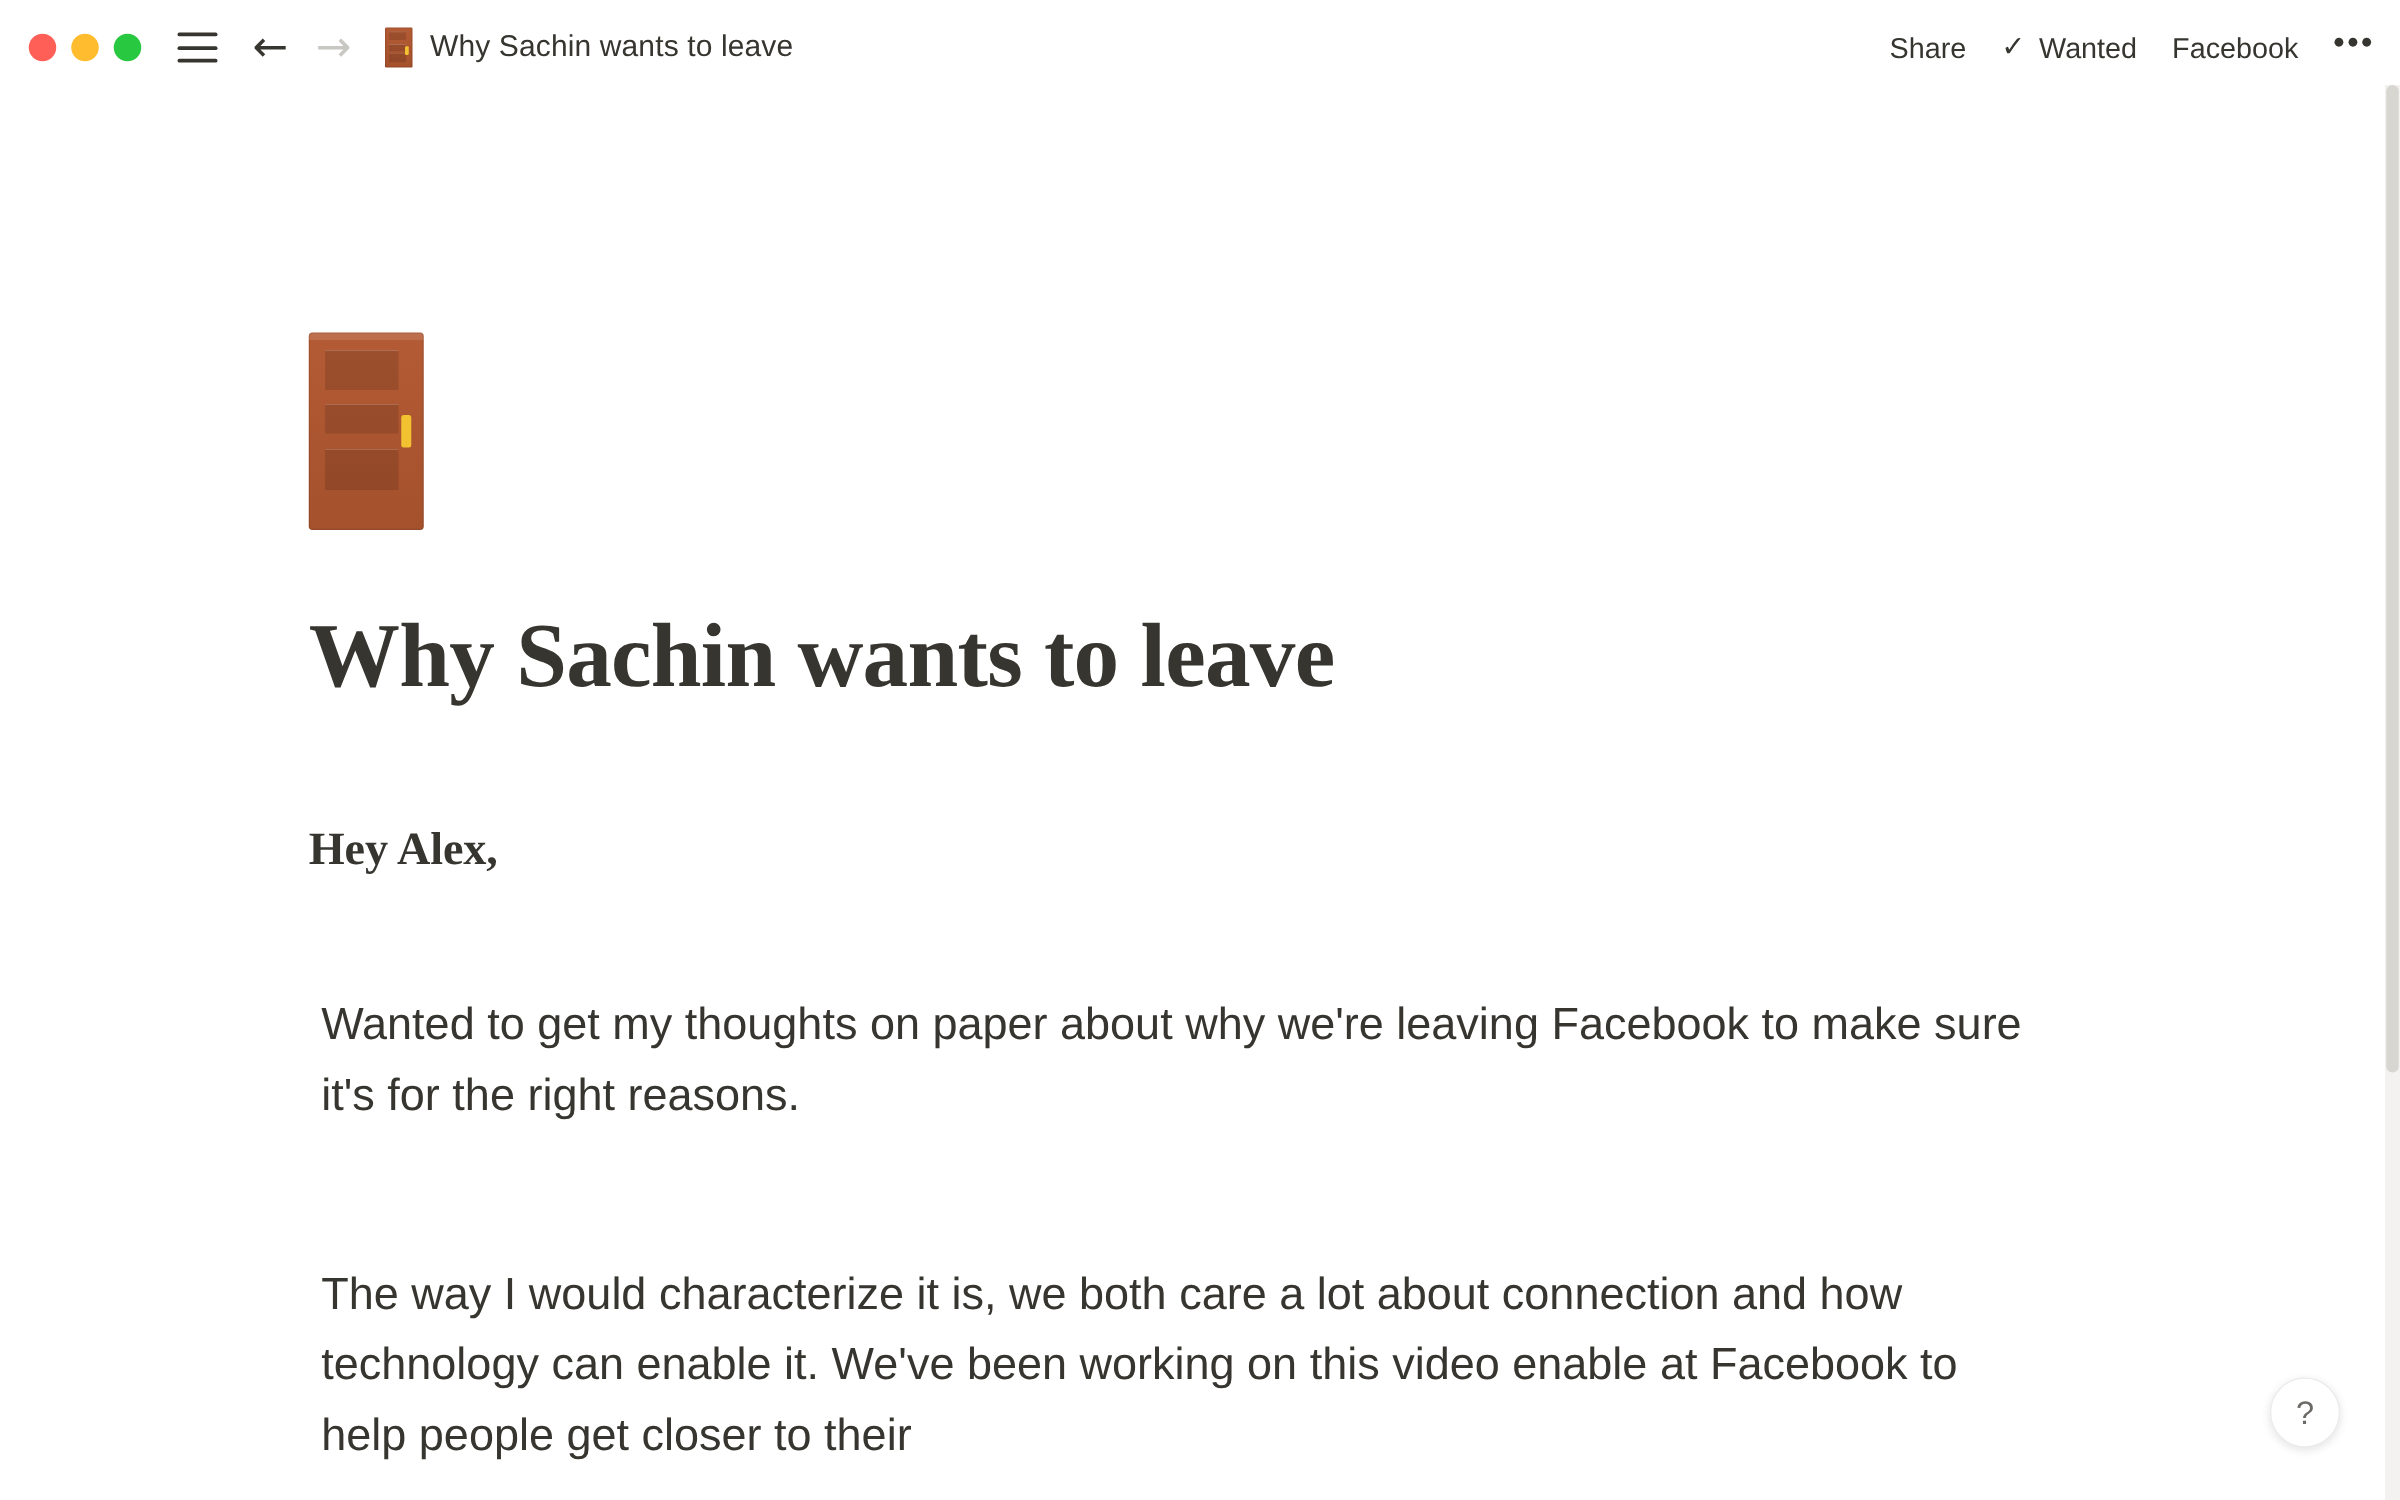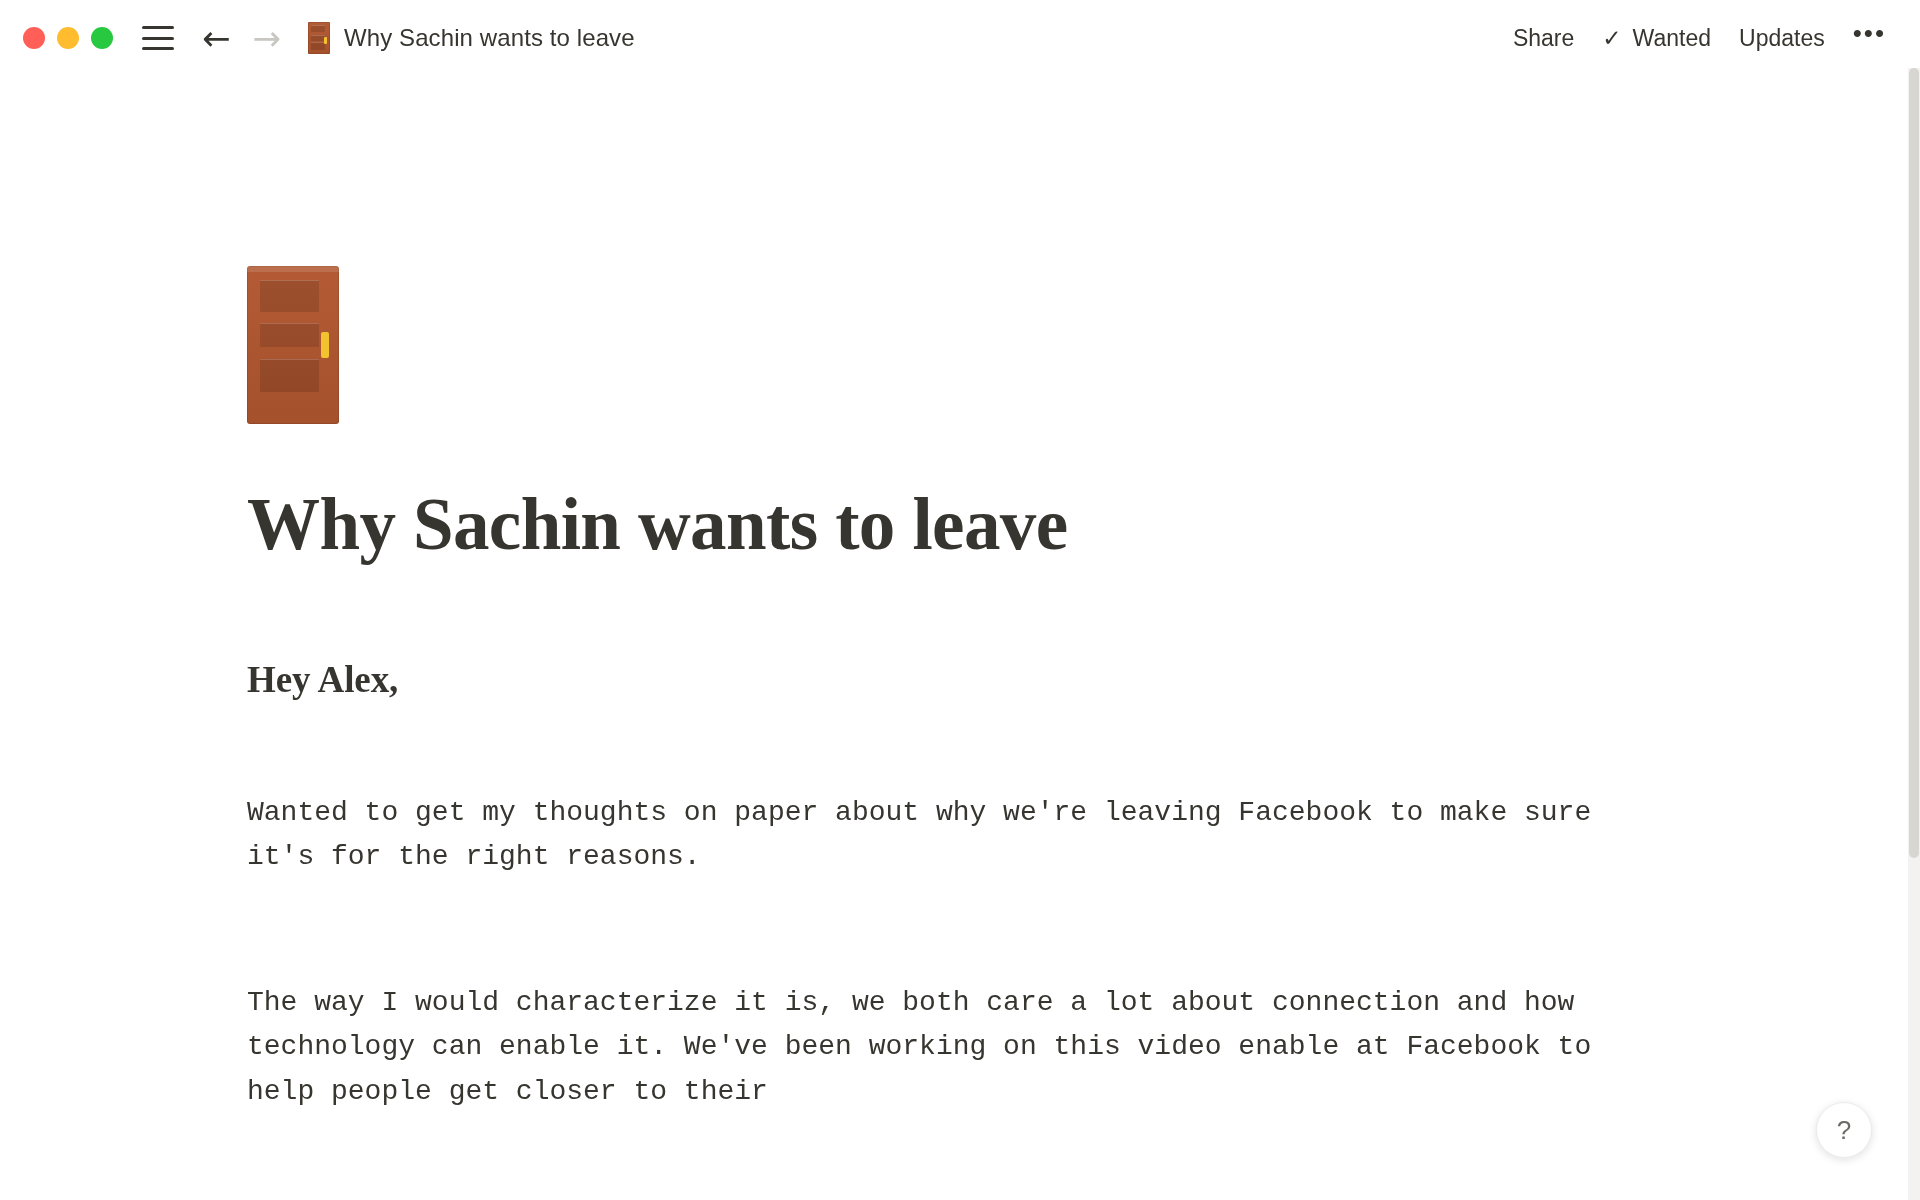--- a/index.html
+++ b/index.html
@@ -115,21 +115,21 @@
   .door.small .knob {
     width: 3px; height: 7px;
     right: 12%; top: 46%;
   }
 
   .topbar-right {
     margin-left: auto;
     display: flex;
     align-items: center;
     gap: 0px;
-    padding-right: 24px;
+    padding-right: 10px;
   }
   .tb-action {
     font-size: 23px;
     color: #37352f;
     padding: 8px 14px;
     border-radius: 5px;
     cursor: pointer;
     white-space: nowrap;
   }
   .tb-action.updates {
@@ -217,26 +217,27 @@
   }
   .doc-h2 {
     font-family: "Liberation Serif", serif;
     font-weight: bold;
     font-size: 37px;
     color: #37352f;
     margin-top: 92px;
     letter-spacing: -0.1px;
   }
   .doc-p {
-    font-family: Liberation Mono, monospace;
-    font-size: 28px;
+    font-family: Liberation Sans, sans-serif;
+    font-size: 36px;
     line-height: 1.58;
     color: #37352f;
     max-width: 1380px;
     margin-top: 90px;
+    margin-left: 10px;
   }
   .doc-p.second { margin-top: 102px; }
 
   
   .help-btn {
     position: absolute;
     right: 48px;
     bottom: 42px;
     width: 56px;
     height: 56px;
@@ -286,21 +287,21 @@
       </div>
       <div class="crumb-title">Why Sachin wants to leave</div>
     </div>
 
     <div class="topbar-right">
       <div class="tb-action">Share</div>
       <div class="tb-action updates">
         <span class="check">✓</span>
         <span>Wanted</span>
       </div>
-      <div class="tb-action">Updates</div>
+      <div class="tb-action">Facebook</div>
       <div class="tb-dots">•••</div>
     </div>
   </div>
 
   <div class="scroll-track">
     <div class="scroll-thumb"></div>
   </div>
 
   <div class="content">
     <div class="page-inner">

